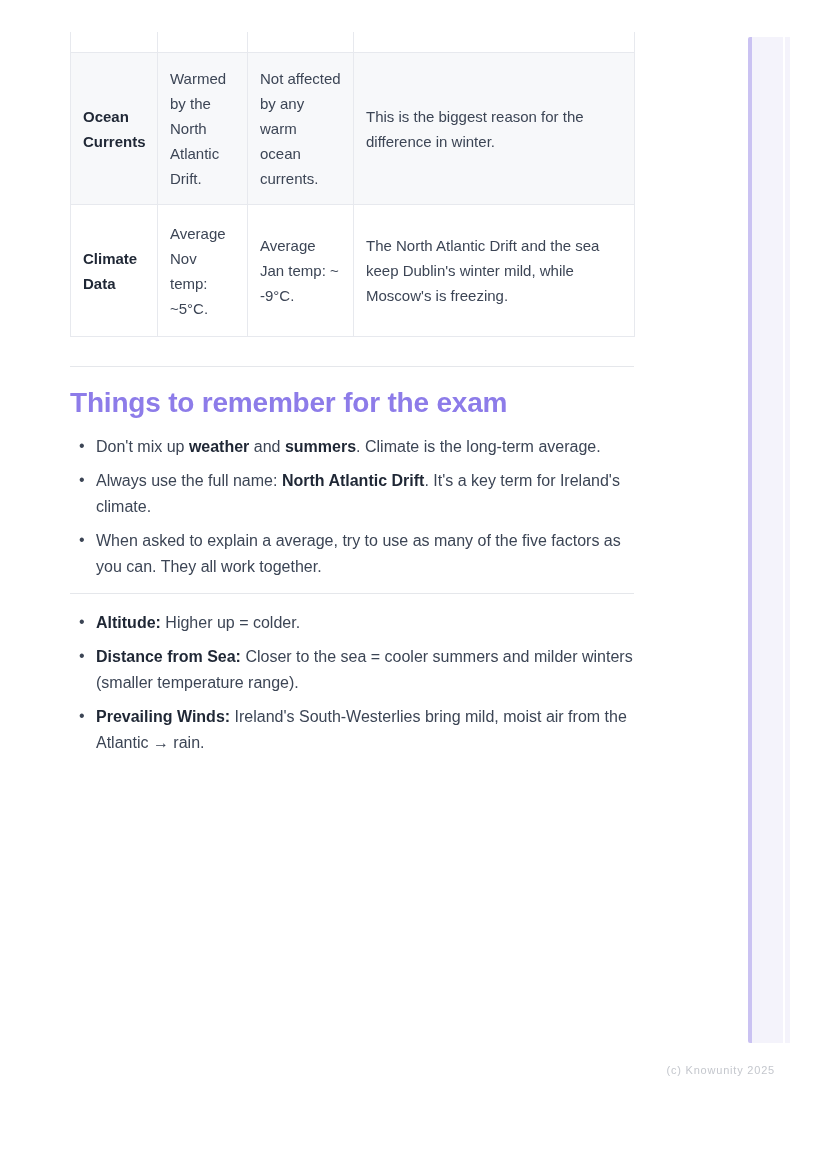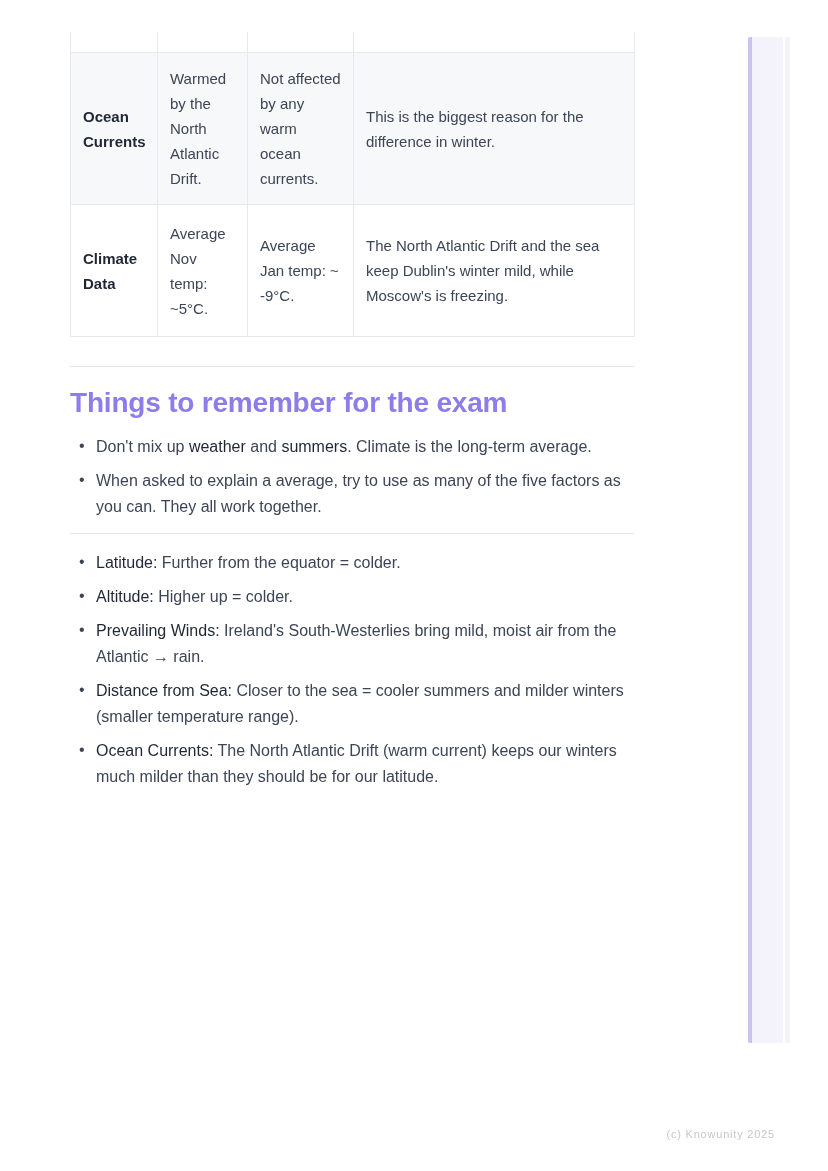--- a/index.html
+++ b/index.html
@@ -80,21 +80,21 @@
     color: var(--text, #3c4555);
   }
   .bullets li::before {
     content: "\2022";
     position: absolute;
     left: 9px;
     top: -1px;
     font-size: 16px;
     color: var(--text, #3c4555);
   }
-  .b { font-weight: 400; color: var(--text-strong, #1f2735); margin-top: 48px; }
+  .b { font-weight: 700; color: var(--text-strong, #1f2735); margin-top: 48px; }
 
   
   .page-edge {
     position: absolute;
     left: 748px;
     top: 37px;
     width: 42px;
     height: 1006px;
     box-sizing: border-box;
     background: var(--page-edge-fill, #f4f3fb);
@@ -107,21 +107,21 @@
     top: 0;
     width: 2px;
     height: 100%;
     background: #ffffff;
   }
 
   
   .footer {
     position: absolute;
     right: 53px;
-    top: 1128px;
+    top: 1064px;
     font-size: 11px;
     letter-spacing: 0.8px;
     color: var(--footer-text, #c4c7cd);
   }
 </style>
 </head>
 <body>
 
 <div class="page">
 
@@ -155,32 +155,31 @@
           </tr>
         </tbody>
     </table>
 
     <hr class="divider">
 
     <h2 class="heading">Things to remember for the exam</h2>
 
     <ul class="bullets">
         <li><span>Don't mix up </span><span class="b">weather</span><span> and </span><span class="b">summers</span><span>. Climate is the long-term average.</span></li>
+        <li><span>Always use the full name: </span><span class="b">North Atlantic Drift</span><span>. It's a key term for Ireland's climate.</span></li>
         <li><span>When asked to explain a average, try to use as many of the five factors as you can. They all work together.</span></li>
       </ul>
 
     <hr class="divider d2">
 
 
     <ul class="bullets">
-        <li><span class="b">Latitude:</span><span> Further from the equator = colder.</span></li>
         <li><span class="b">Altitude:</span><span> Higher up = colder.</span></li>
+        <li><span class="b">Distance from Sea:</span><span> Closer to the sea = cooler summers and milder winters (smaller temperature range).</span></li>
         <li><span class="b">Prevailing Winds:</span><span> Ireland's South-Westerlies bring mild, moist air from the Atlantic → rain.</span></li>
-        <li><span class="b">Distance from Sea:</span><span> Closer to the sea = cooler summers and milder winters (smaller temperature range).</span></li>
-        <li><span class="b">Ocean Currents:</span><span> The North Atlantic Drift (warm current) keeps our winters much milder than they should be for our latitude.</span></li>
       </ul>
 
   </div>
 
   <div class="page-edge">
     <div class="page-edge-gap"></div>
   </div>
 
   <div class="footer">(c) Knowunity 2025</div>
 

